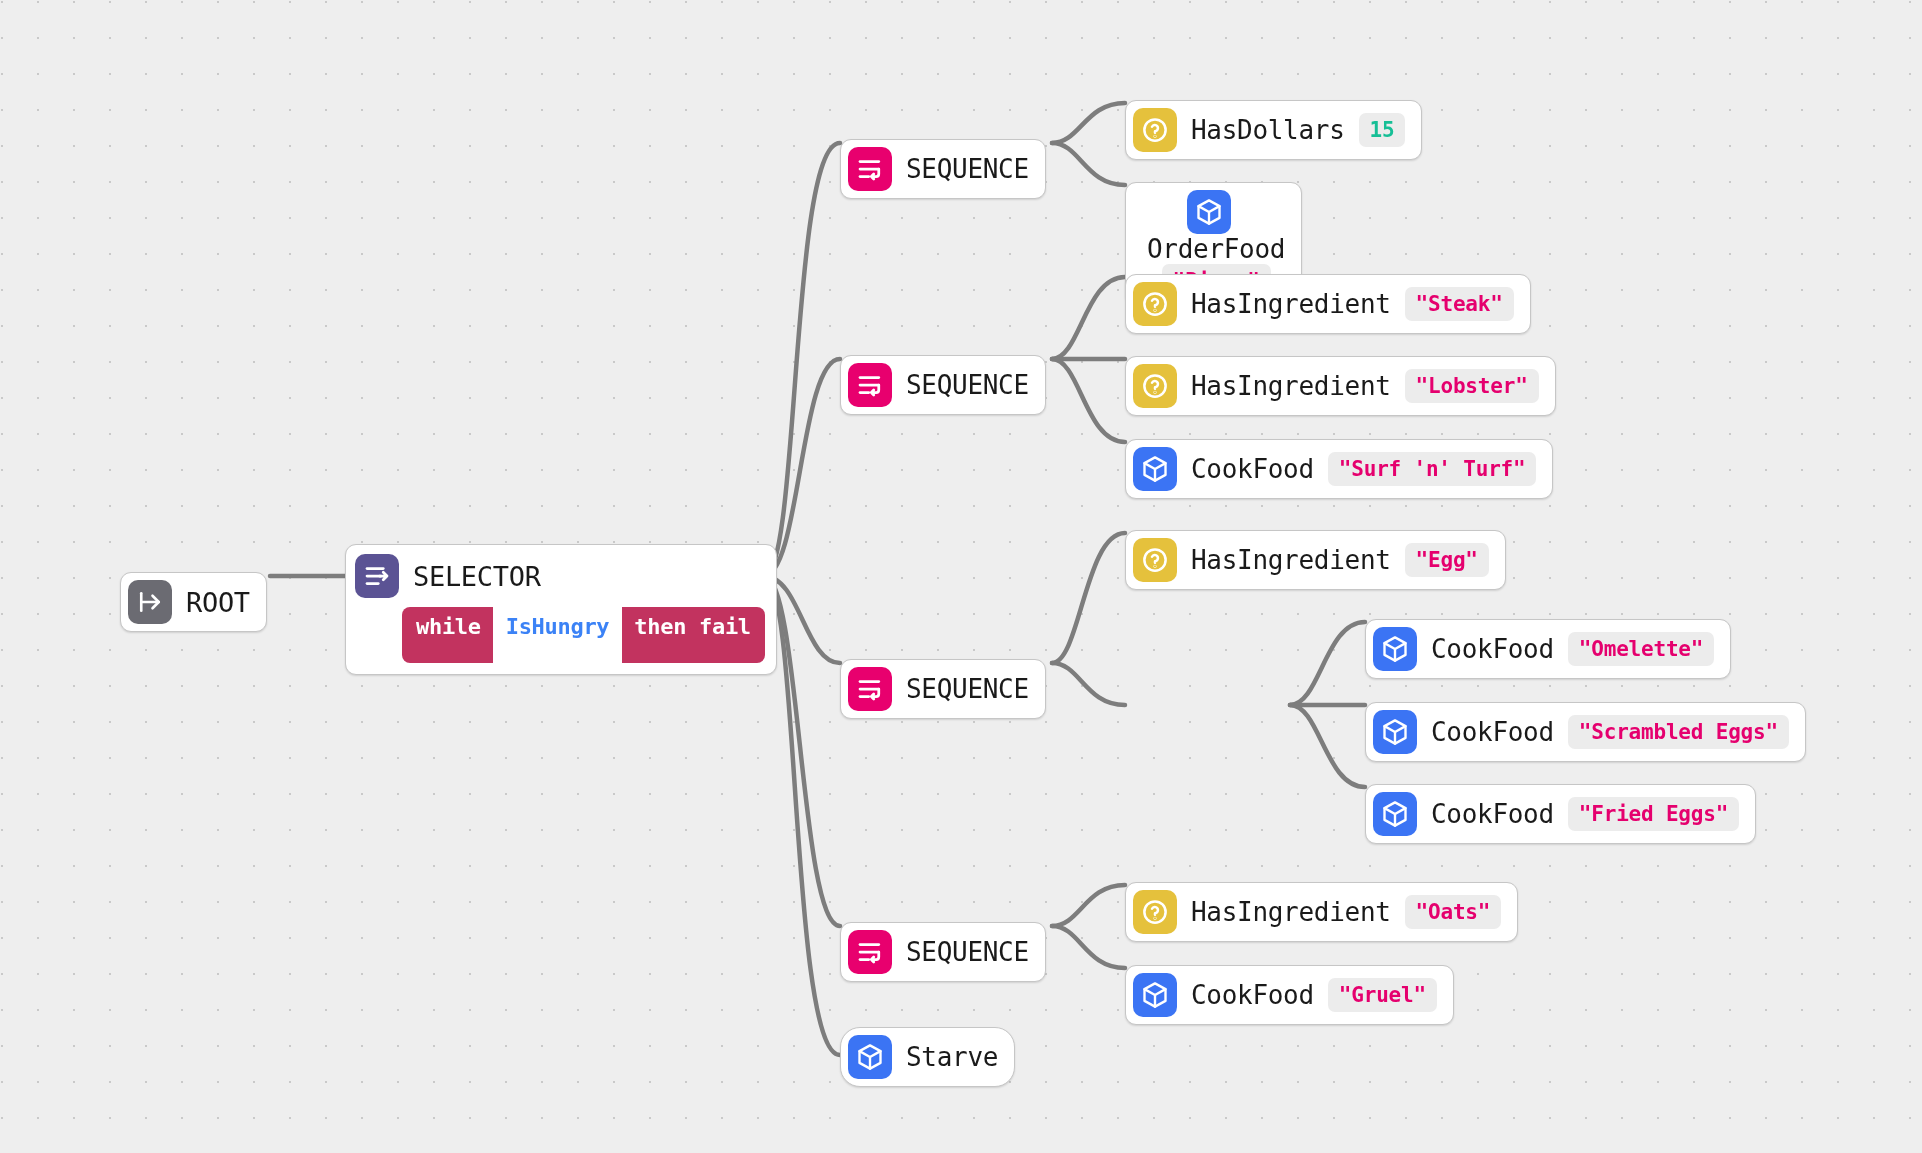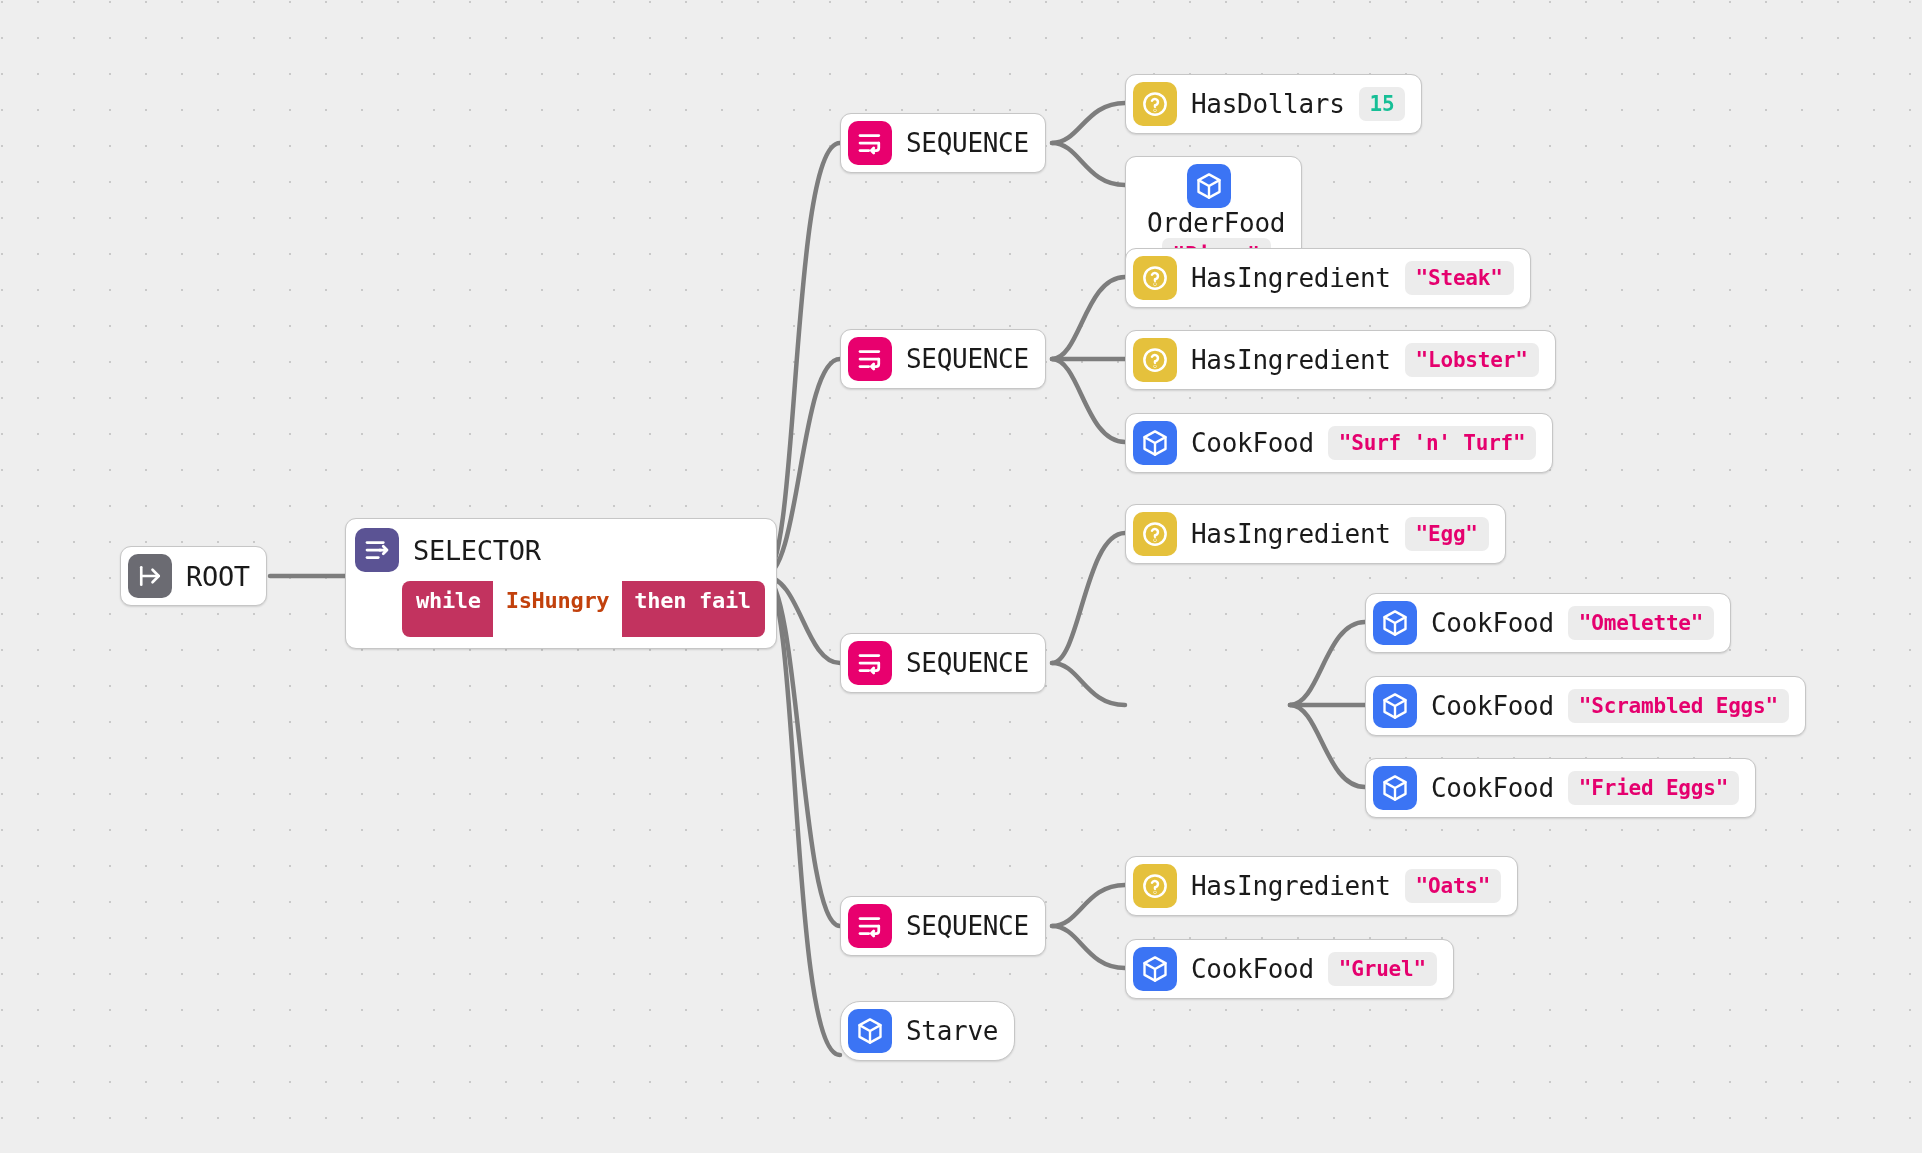--- a/index.html
+++ b/index.html
@@ -29,20 +29,21 @@
     position: absolute;
     display: flex;
     align-items: center;
     background: #ffffff;
     border: 1px solid #c6c6c6;
     border-radius: 11px;
     box-shadow: 0 1px 2px rgba(0,0,0,0.13);
     box-sizing: border-box;
     padding: 7px 16px 7px 7px;
     white-space: nowrap;
+    margin-top: 26px;
   }
   .node.col {
     display: block;
     padding: 9px 11px 11px 9px;
   }
   .node-head {
     display: flex;
     align-items: center;
   }
   .icon {
@@ -94,21 +95,21 @@
     font-weight: bold;
   }
   .dec-kw {
     color: #ffffff;
     padding: 7px 12px 24px 14px;
     letter-spacing: -0.3px;
   }
   .dec-kw.right { padding: 7px 14px 8px 12px; }
   .dec-val {
     background: #ffffff;
-    color: #c2410c;
+    color: #3b82f6;
     padding: 7px 13px 8px 13px;
     letter-spacing: -0.3px;
     text-align: right;
   }
 </style>
 </head>
 <body>
 
 <div id="canvas">
 

